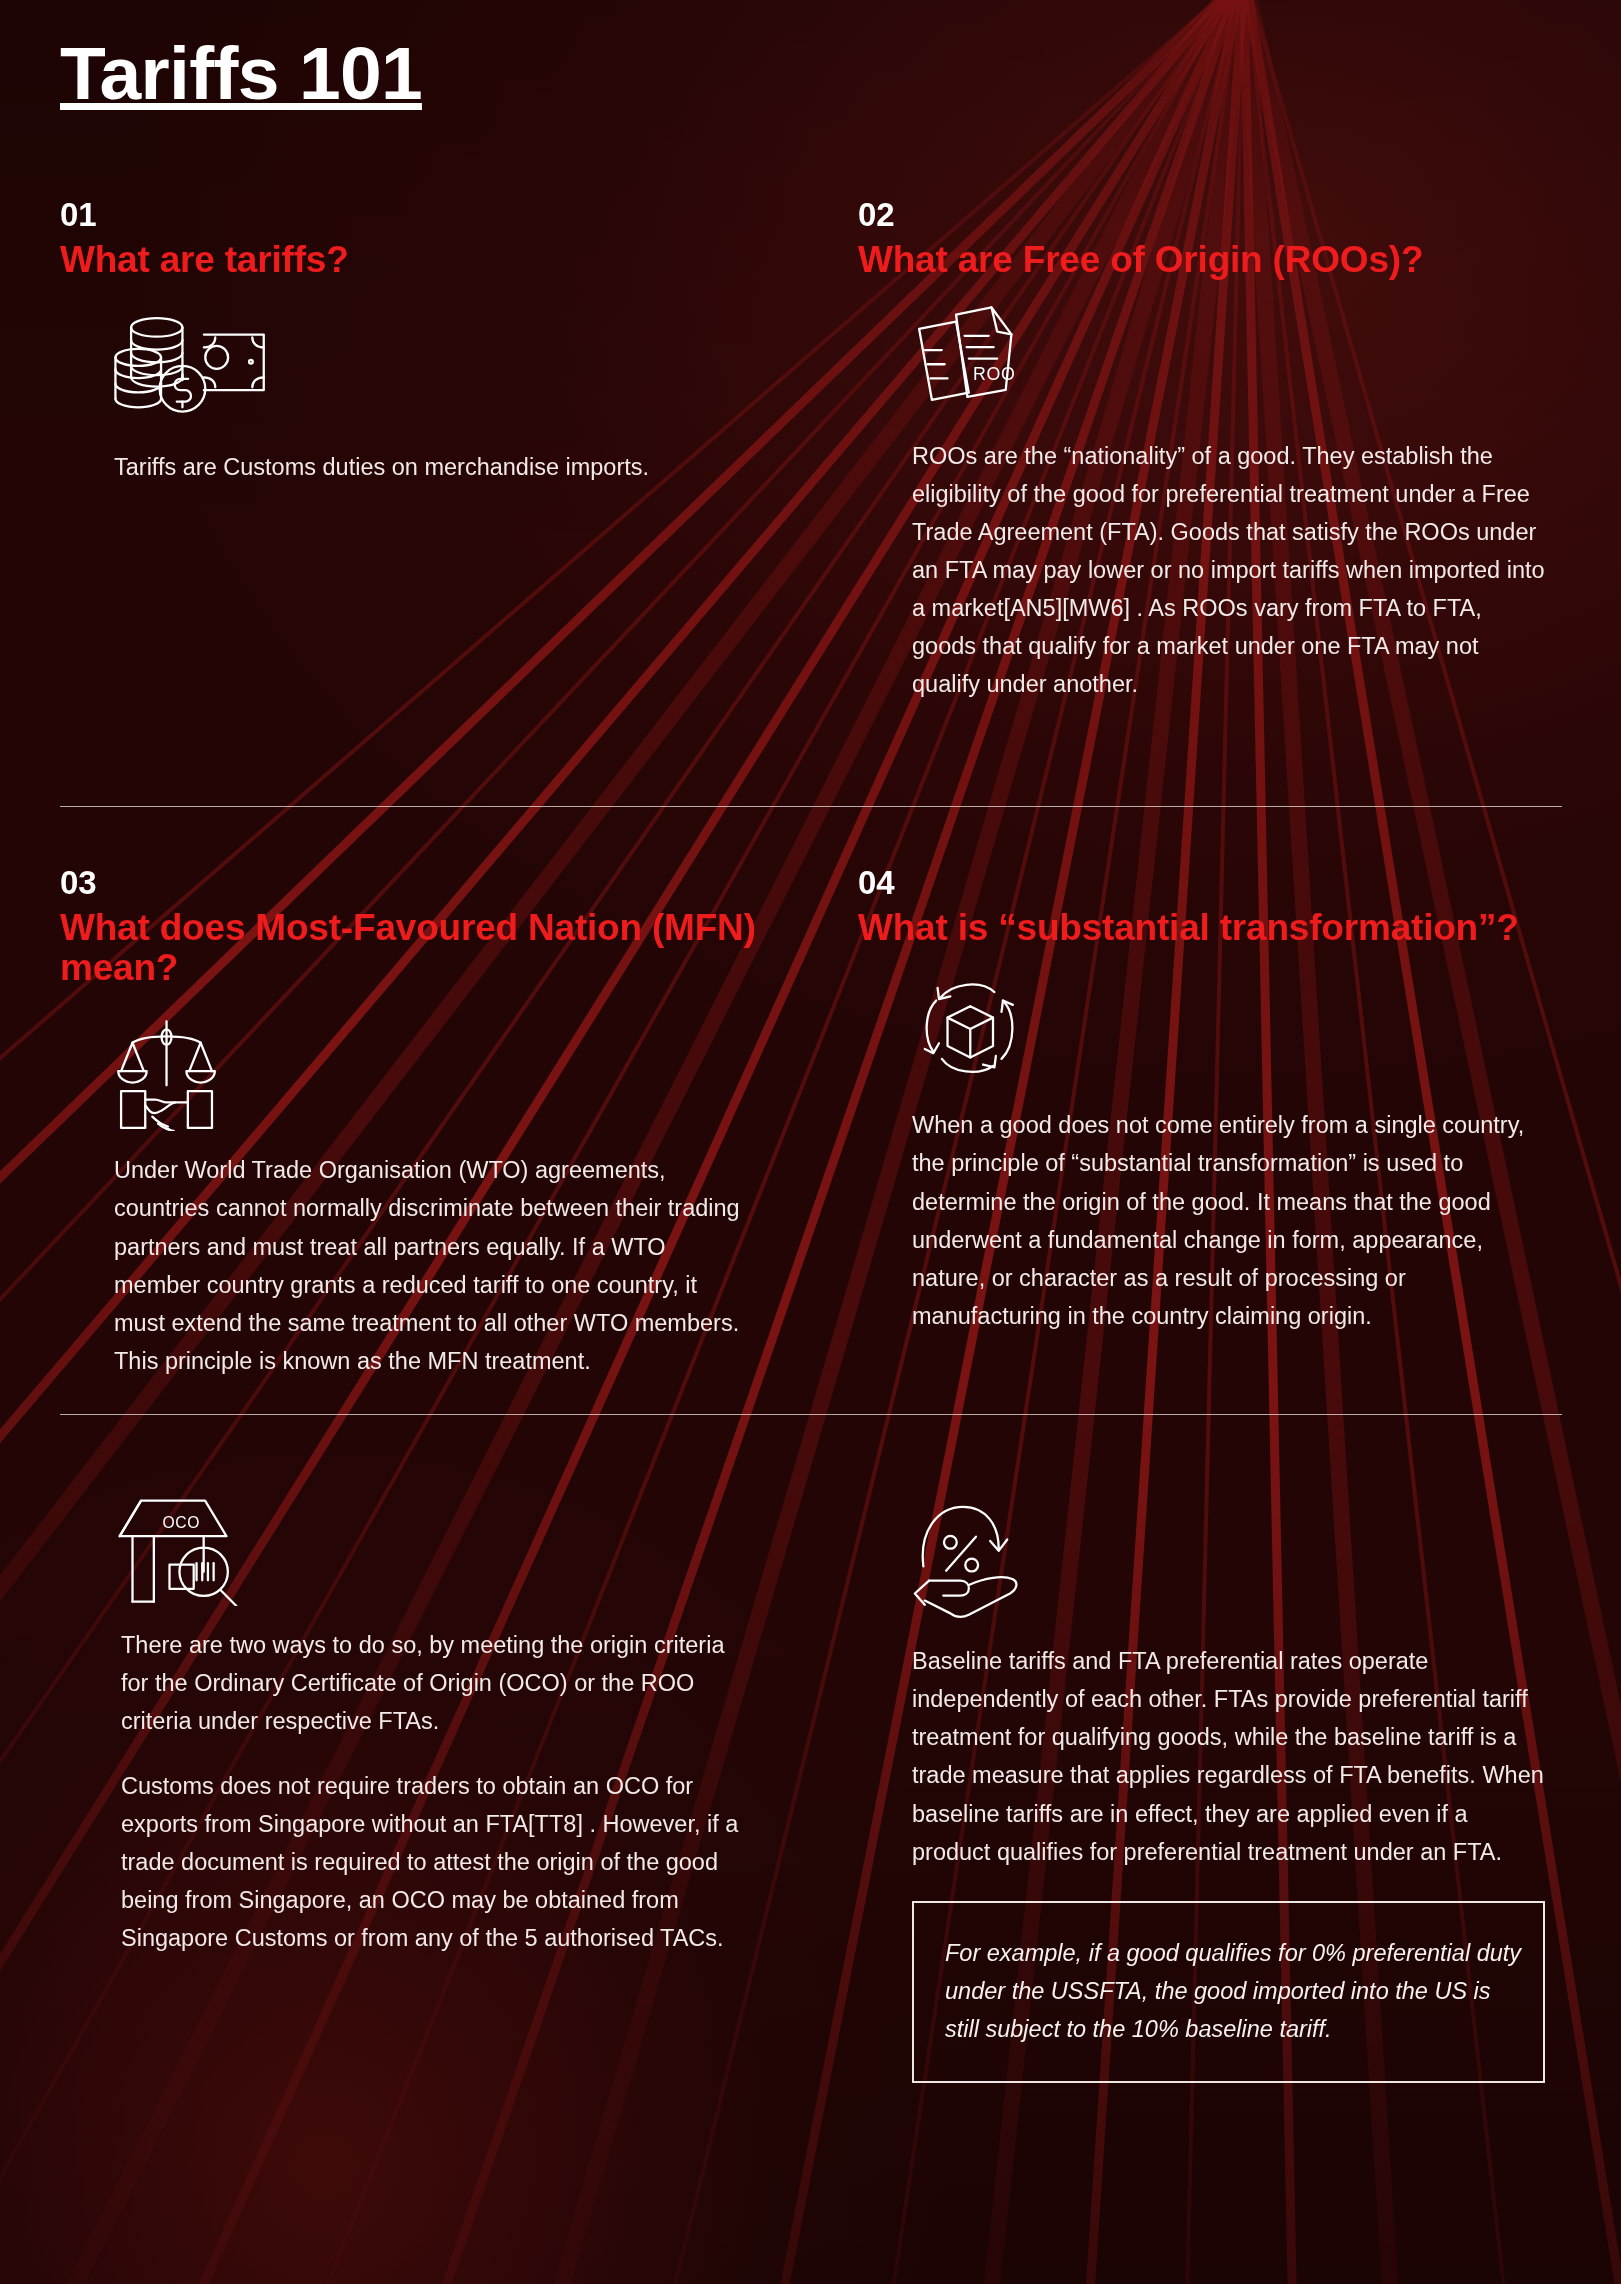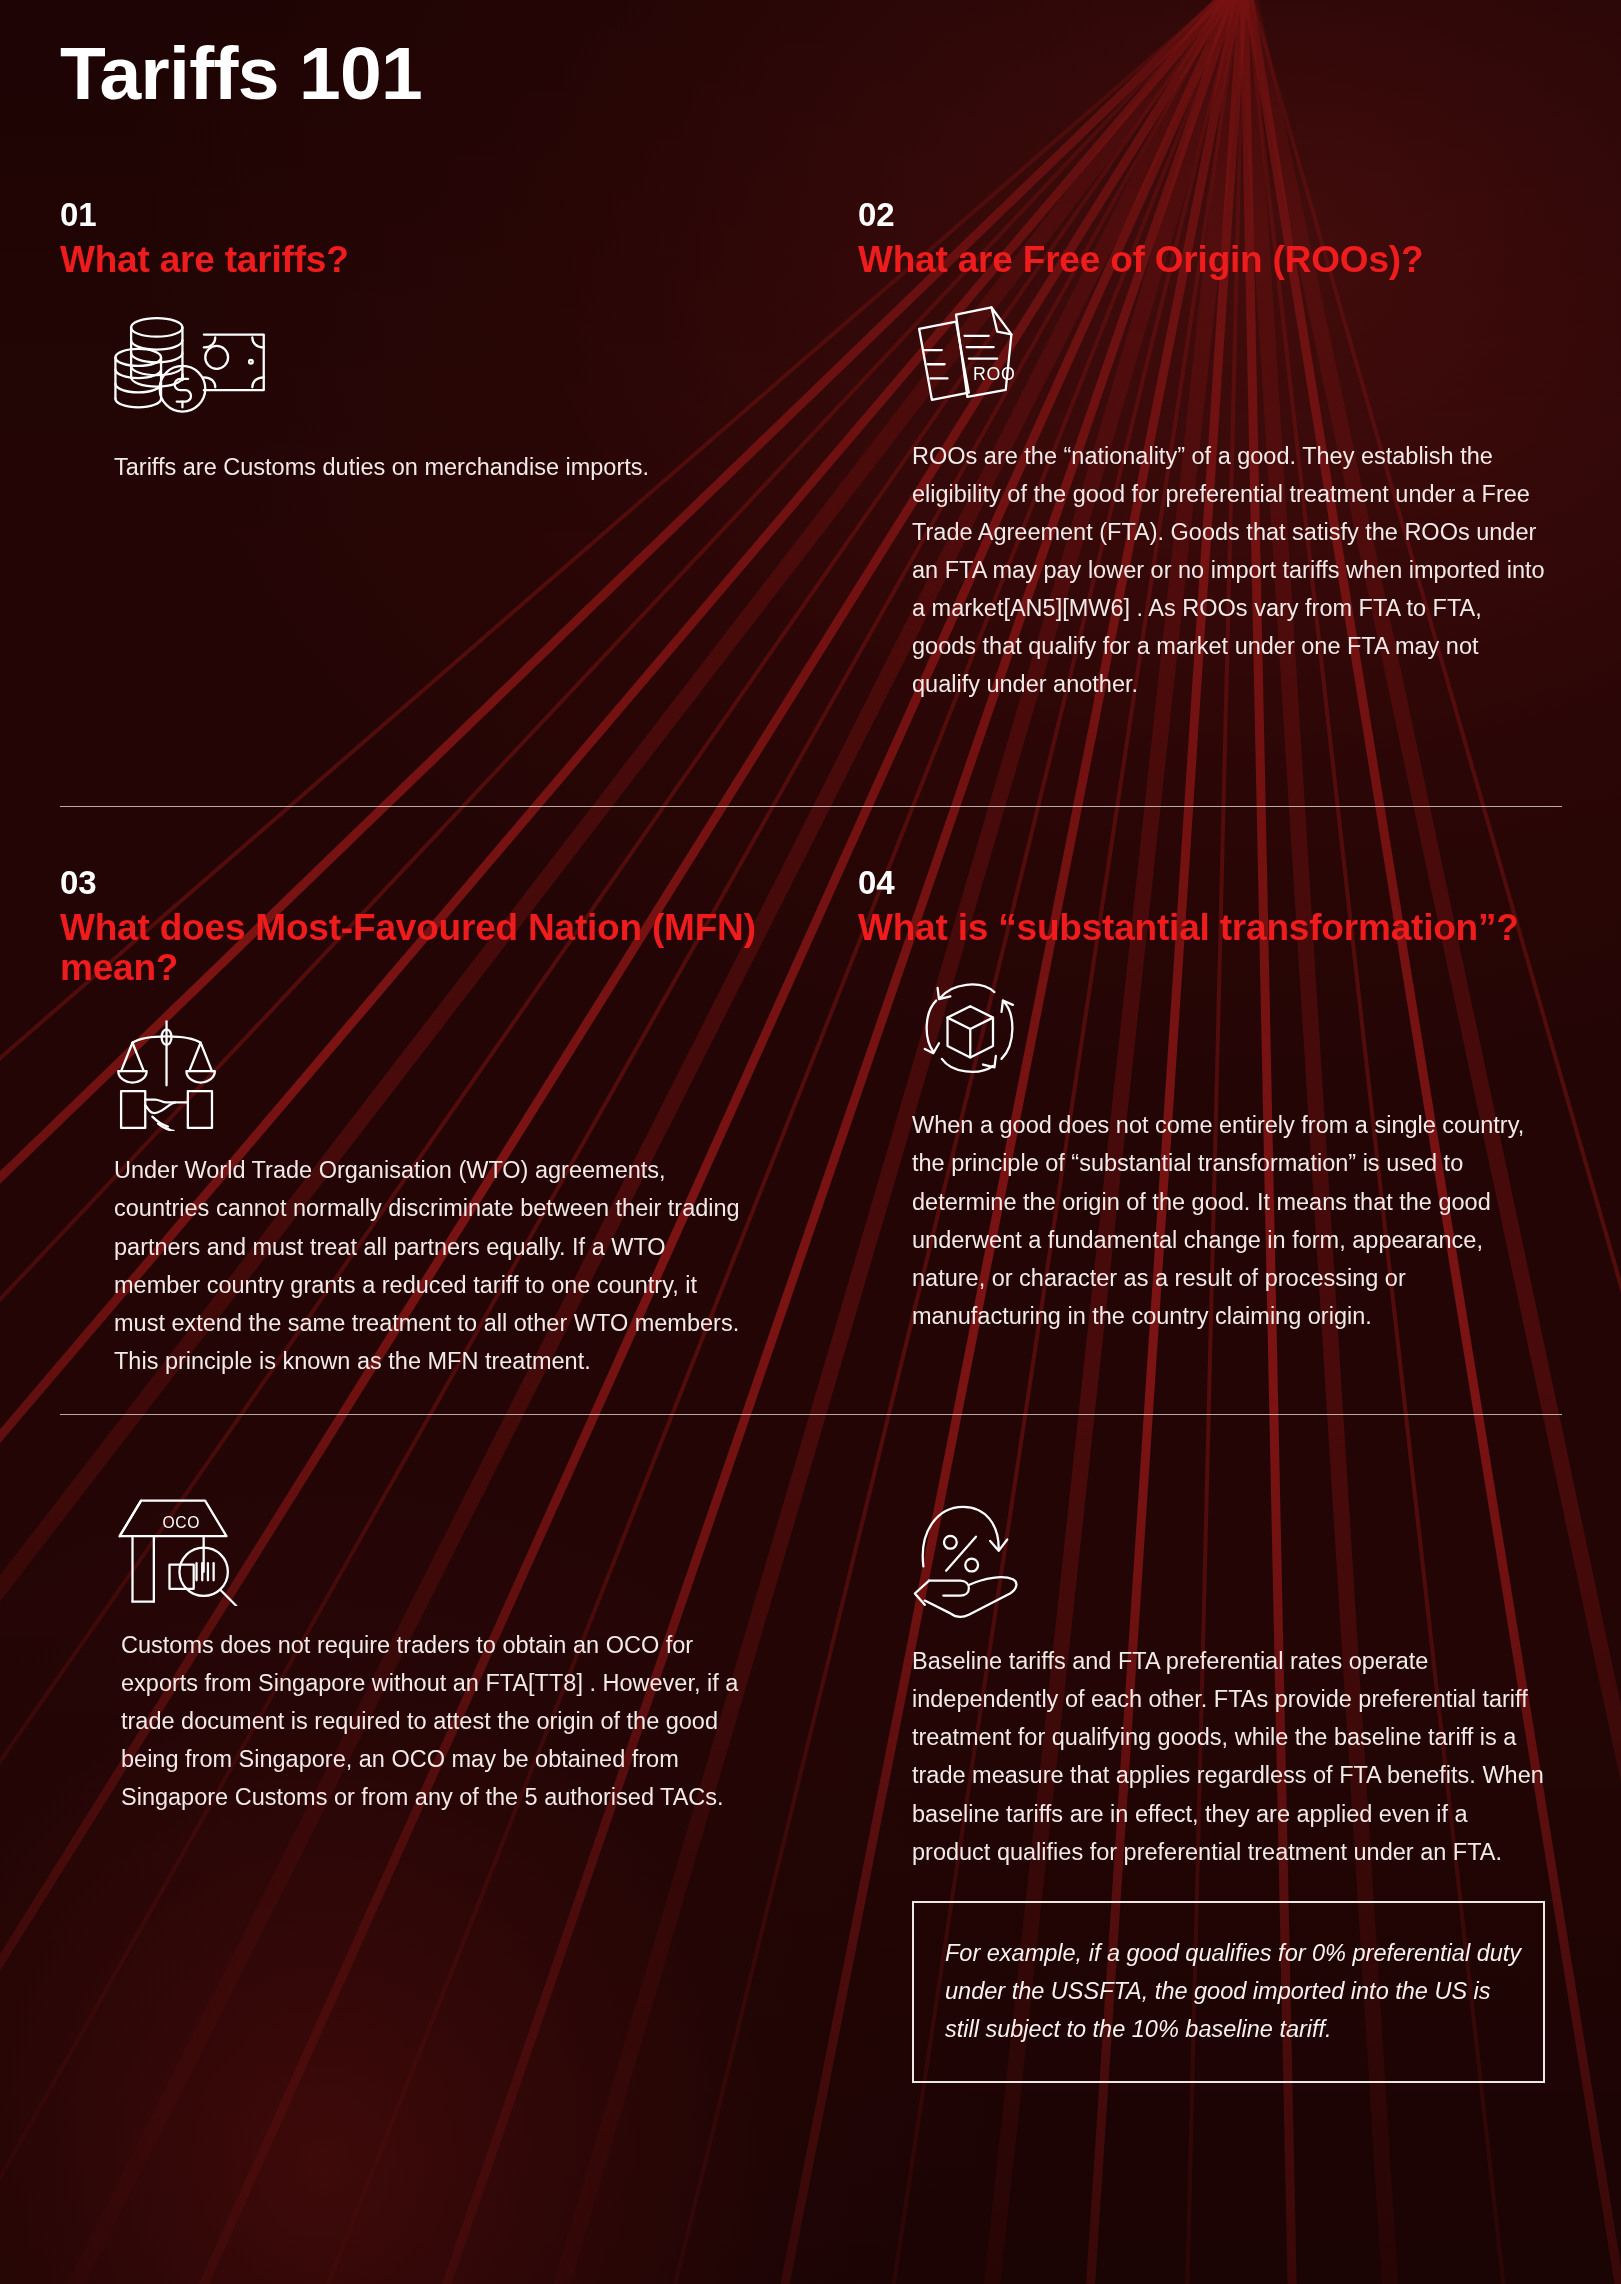--- a/index.html
+++ b/index.html
@@ -49,20 +49,21 @@
   
   .title {
     position: absolute;
     left: 60px;
     top: 34px;
     color: #ffffff;
     font-size: 75px;
     font-weight: 700;
     letter-spacing: -0.7px;
     line-height: 1.05;
+    text-decoration: underline;
   }
 
   .card {
     position: absolute;
     width: 718px;
   }
   .card.col-left  { left: 60px; }
   .card.col-right { left: 858px; }
 
   .card-head {
@@ -320,20 +321,21 @@
         <text x="68" y="50" font-family="Liberation Sans, sans-serif" font-size="22" fill="#ffffff" stroke="none" letter-spacing="1">OCO</text>
         <circle cx="126" cy="112" r="34"></circle>
         <path d="M116 100 V124"></path>
           <path d="M124 100 V124"></path>
           <path d="M132 100 V124"></path>
           <path d="M140 100 V124"></path>
         <path d="M150 138 L172 160"></path>
       </svg>
     </div>
     <div class="body nudged">
+      <p>There are two ways to do so, by meeting the origin criteria for the Ordinary Certificate of Origin (OCO) or the ROO criteria under respective FTAs.</p>
       <p>Customs does not require traders to obtain an OCO for exports from Singapore without an FTA[TT8] . However, if a trade document is required to attest the origin of the good being from Singapore, an OCO may be obtained from Singapore Customs or from any of the 5 authorised TACs.</p>
     </div>
   </div>
 
   <div class="card col-right" id="sec6">
     <div class="icon-wrap">
       <svg width="135" height="121" viewBox="0 0 190 170" fill="none" stroke="#ffffff" stroke-width="3.2" stroke-linecap="round" stroke-linejoin="round">
         <path d="M16 92 C10 42 36 8 72 8 C104 8 122 34 122 66"></path>
         <path d="M110 56 L122 70 L134 54"></path>
         <circle cx="54" cy="58" r="9"></circle>

